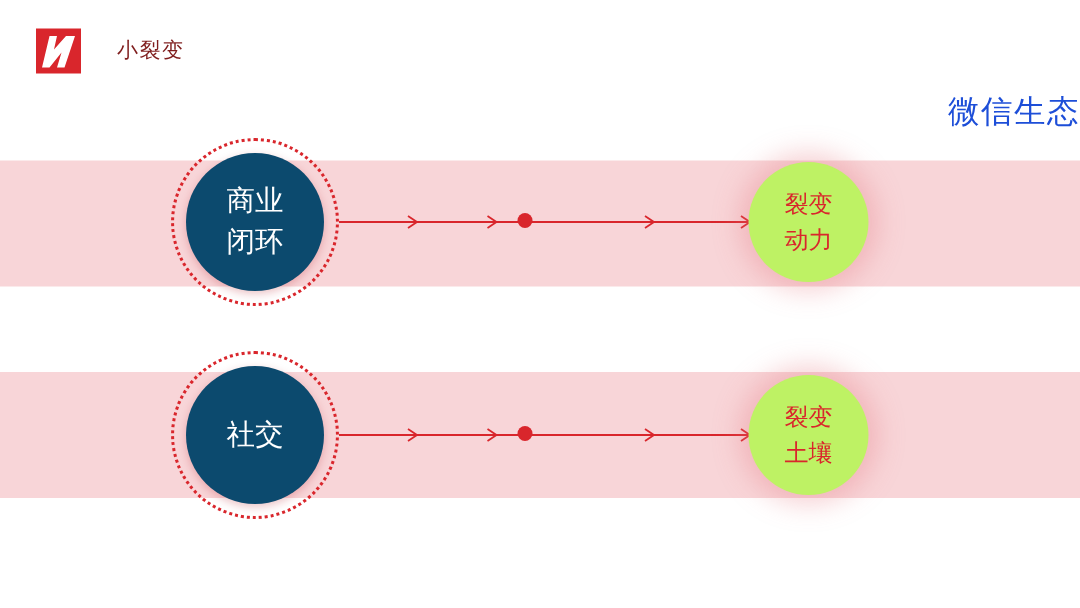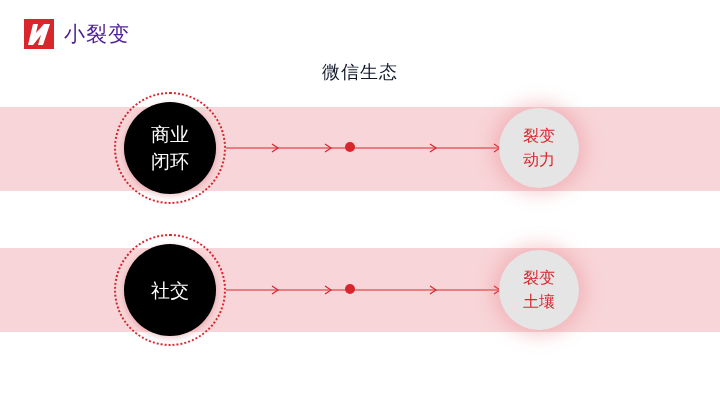--- a/index.html
+++ b/index.html
@@ -1,27 +1,27 @@
 <!DOCTYPE html>
 <html><head>
 <meta charset="utf-8">
 <style>
   html,body{margin:0;padding:0;}
   body{width:720px;height:405px;background:#ffffff;position:relative;overflow:hidden;font-family:"DejaVu Sans","Liberation Sans",sans-serif;}
   .logo{position:absolute;left:24px;top:19px;display:flex;align-items:center;}
   .logo-mark{width:30px;height:30px;background:#d9262c;position:relative;}
   .logo-mark svg{position:absolute;left:0;top:0;}
-  .logo-text{color:#4c1d95;font-size:21px;margin-left:10px;letter-spacing:1px;}
-  .title{position:absolute;left:0;width:720px;top:60px;text-align:center;color:#0f172a;font-size:18px;letter-spacing:1px;}
+  .logo-text{color:#7f1d1d;font-size:14px;margin-left:24px;letter-spacing:1px;}
+  .title{position:absolute;left:0;width:720px;top:60px;text-align:right;color:#1d4ed8;font-size:21px;letter-spacing:1px;}
   .band{position:absolute;left:0;width:720px;height:84px;background:#f8d5d8;}
   .band.b1{top:107px;}
   .band.b2{top:248px;}
   .ring{position:absolute;width:112px;height:112px;border-radius:50%;border:2px dotted #d9262c;box-sizing:border-box;}
-  .big{position:absolute;width:92px;height:92px;border-radius:50%;background:#000000;color:#fff;display:flex;flex-direction:column;align-items:center;justify-content:center;font-size:19px;line-height:27px;box-shadow:0 2px 6px rgba(180,20,30,0.25);}
-  .small{position:absolute;width:80px;height:80px;border-radius:50%;background:#e5e5e5;color:#d9262c;display:flex;flex-direction:column;align-items:center;justify-content:center;font-size:16px;line-height:24px;box-shadow:0 0 18px 6px rgba(230,120,130,0.35);}
+  .big{position:absolute;width:92px;height:92px;border-radius:50%;background:#0c4a6e;color:#fff;display:flex;flex-direction:column;align-items:center;justify-content:center;font-size:19px;line-height:27px;box-shadow:0 2px 6px rgba(180,20,30,0.25);}
+  .small{position:absolute;width:80px;height:80px;border-radius:50%;background:#bef264;color:#d9262c;display:flex;flex-direction:column;align-items:center;justify-content:center;font-size:16px;line-height:24px;box-shadow:0 0 18px 6px rgba(230,120,130,0.35);}
   .flow{position:absolute;left:0;top:0;}
 </style>
 </head>
 <body>
 
 <div class="logo">
   <div class="logo-mark">
     <svg width="30" height="30" viewBox="0 0 30 30">
       <path d="M4 26 L9 5 L14 5 L12 14 L20 5 L26 5 L19 26 L14 26 L17 16 L9 26 Z" fill="#ffffff"></path>
     </svg>

